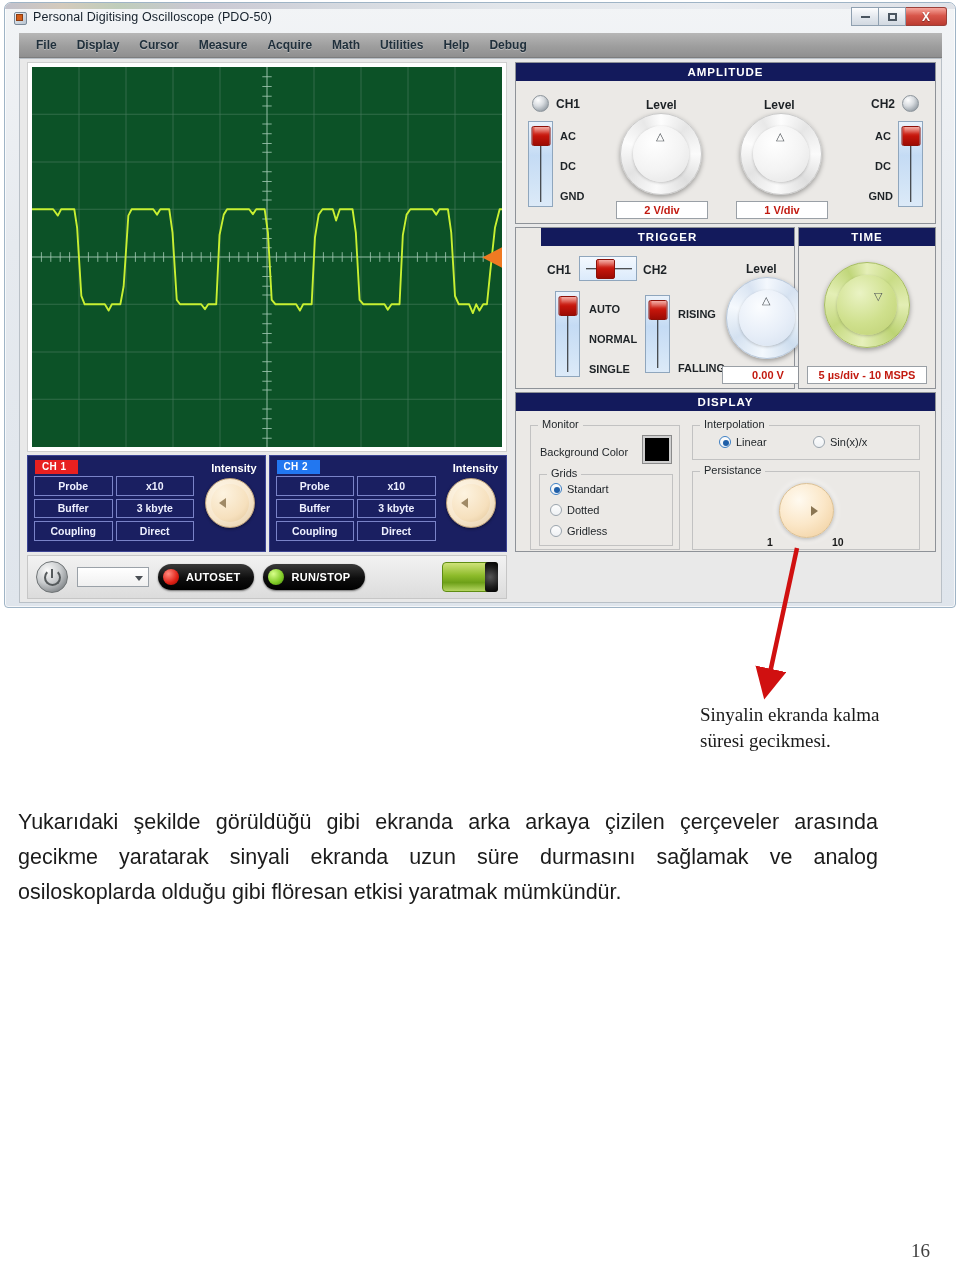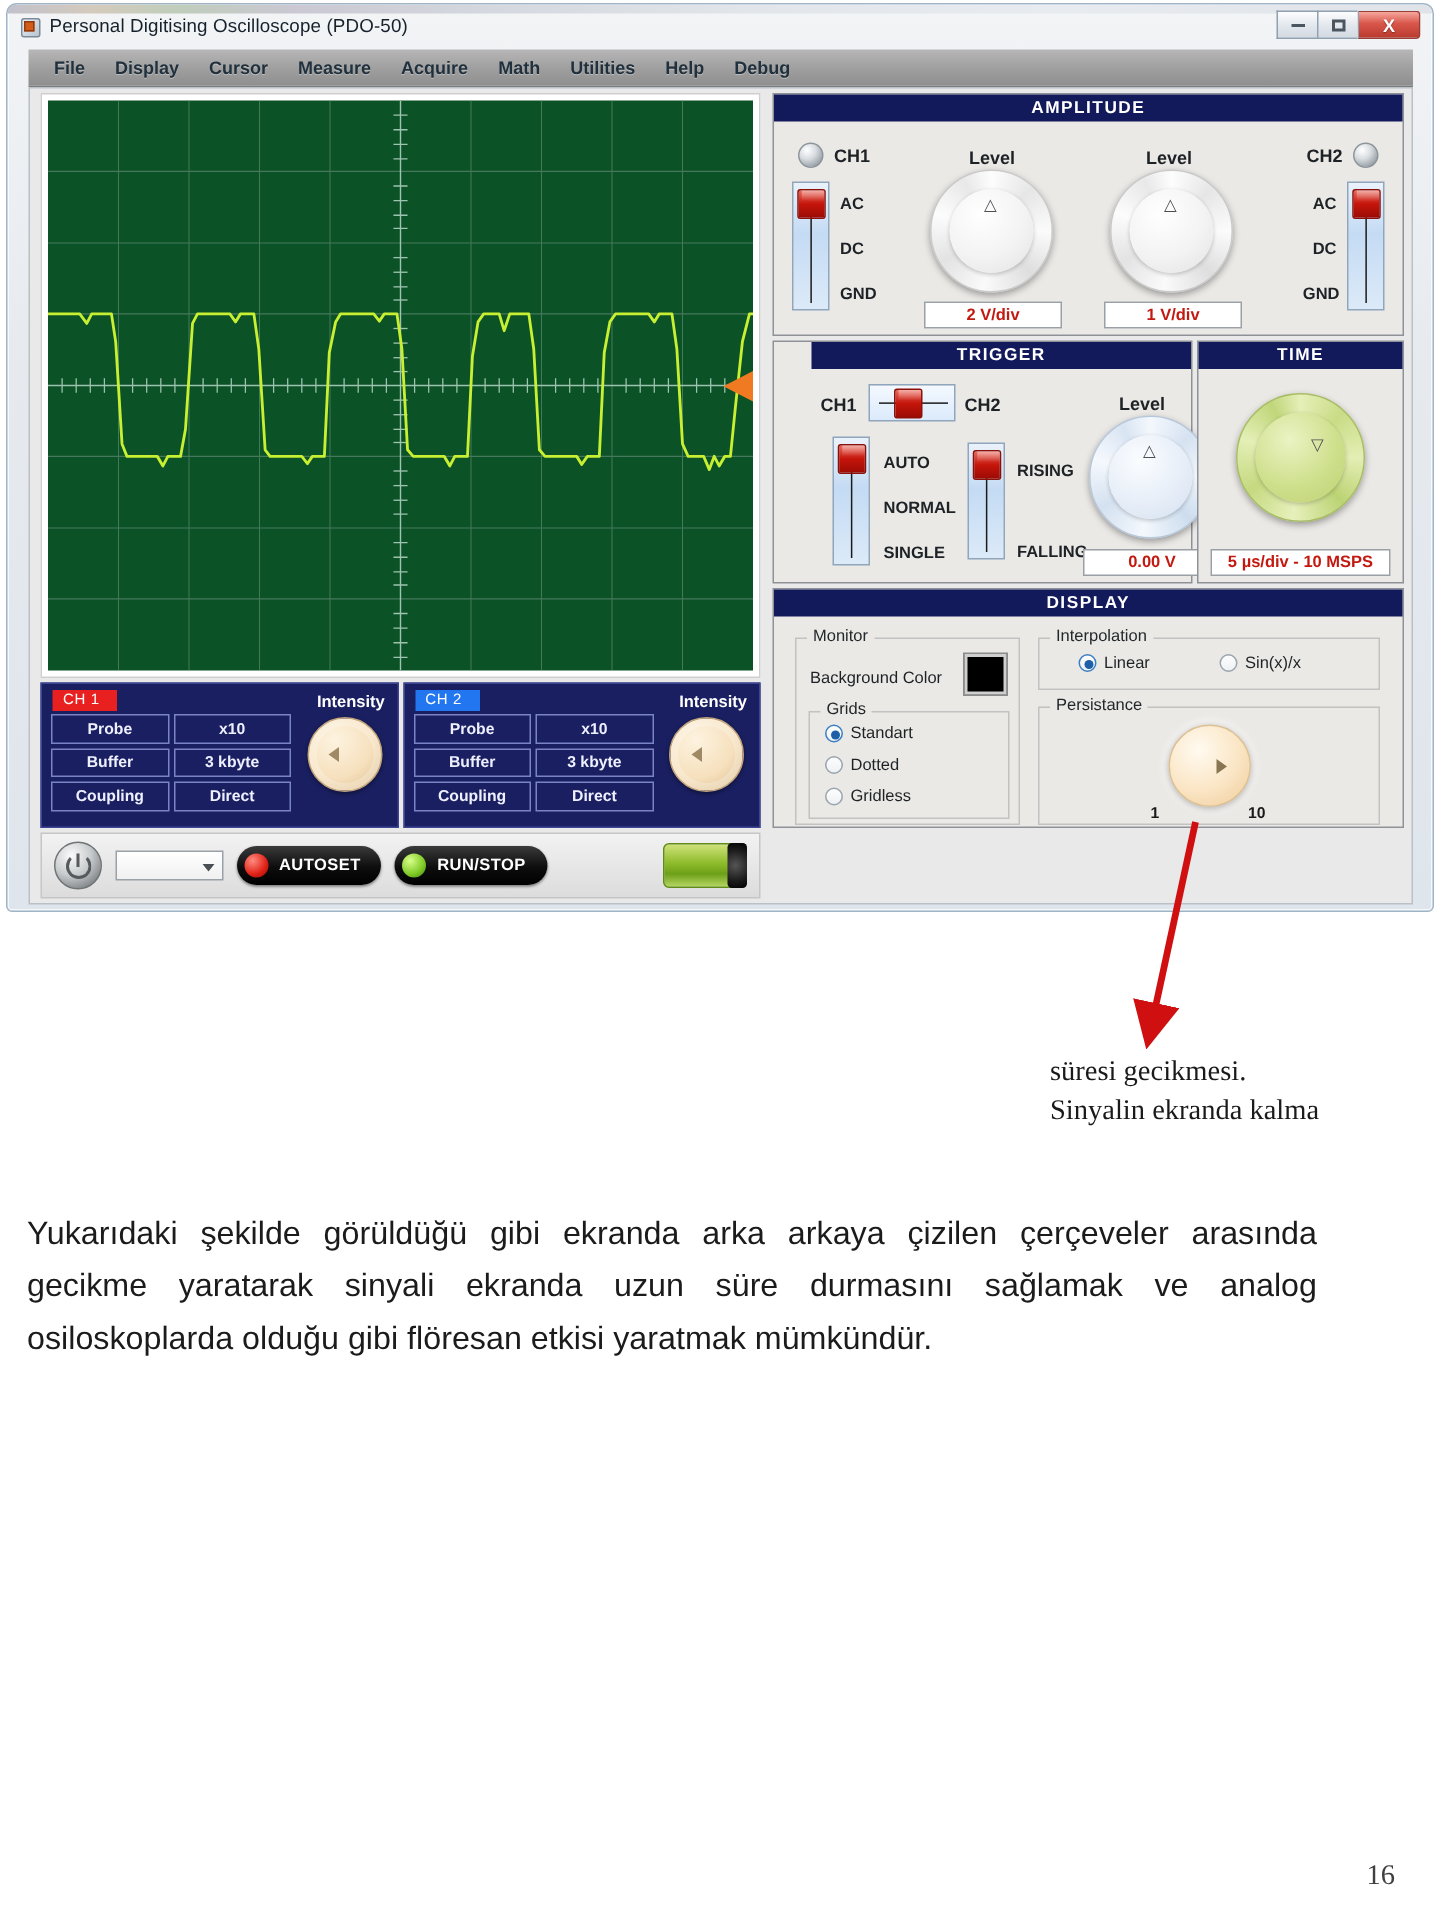--- a/index.html
+++ b/index.html
@@ -91,21 +91,21 @@
   
   .chan-row{
     position:absolute; left:7px; top:396px; width:480px; height:97px;
     display:flex; gap:3px;
   }
   .chan-box{
     position:relative; flex:1; background:#1a1f61; border:1px solid #3c4494;
   }
   .chan-tag{
     position:absolute; left:7px; top:4px; padding:1px 12px 2px 7px;
-    font-size:10px; font-weight:normal; color:#fff; letter-spacing:.4px;
+    font-size:10px; font-weight:bold; color:#fff; letter-spacing:.4px;
   }
   .chan-tag.ch1{ background:#e82020; }
   .chan-tag.ch2{ background:#2277f0; }
   .chan-grid{
     position:absolute; left:6px; top:20px; width:160px;
     display:grid; grid-template-columns:1fr 1fr; gap:3px;
   }
   .chan-cell{
     background:#1a1f61; border:1px solid #7a83c8;
     color:#eef0ff; font-size:10.5px; font-weight:bold;
@@ -624,21 +624,21 @@
   <svg class="arrow-svg">
     <defs>
       <marker id="ahead" markerWidth="7" markerHeight="7" refX="3" refY="3.5" orient="auto">
         <polygon points="0,0 7,3.5 0,7" fill="#d01010"></polygon>
       </marker>
     </defs>
     <line x1="797" y1="548" x2="768" y2="682" stroke="#d01010" stroke-width="4.5" marker-end="url(#ahead)"></line>
   </svg>
 
   <div class="callout">
+    <div>Sinyalin ekranda kalma</div>
     <div>süresi gecikmesi.</div>
-    <div>Sinyalin ekranda kalma</div>
   </div>
 
   <div class="para" id="para1">Yukarıdaki şekilde görüldüğü gibi ekranda arka arkaya çizilen çerçeveler arasında gecikme yaratarak sinyali ekranda uzun süre durmasını sağlamak ve analog osiloskoplarda olduğu gibi flöresan etkisi yaratmak mümkündür.</div>
 
   <div class="pageno">16</div>
 
 </div>
 
 </body></html>

